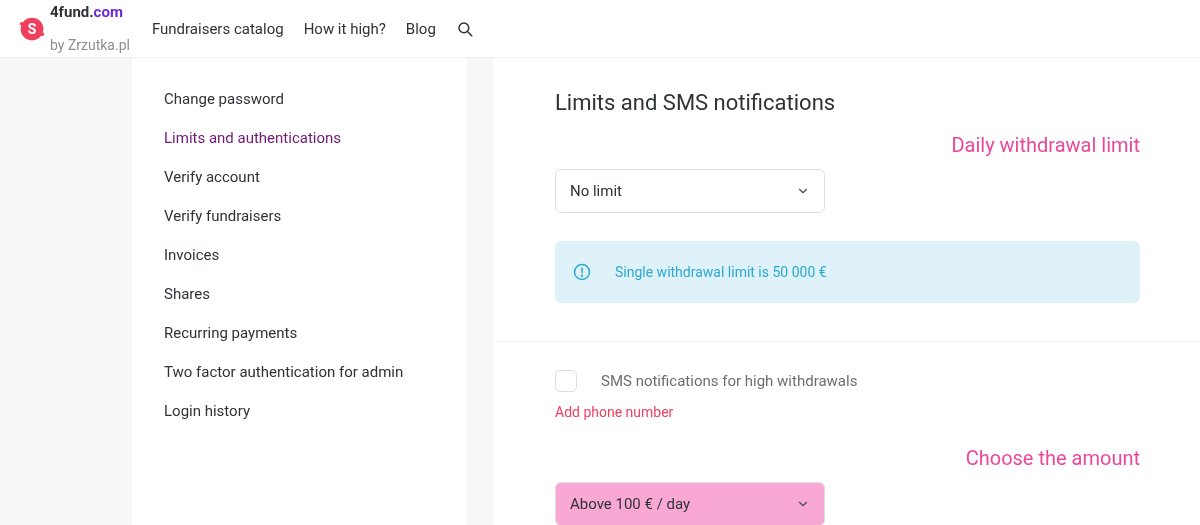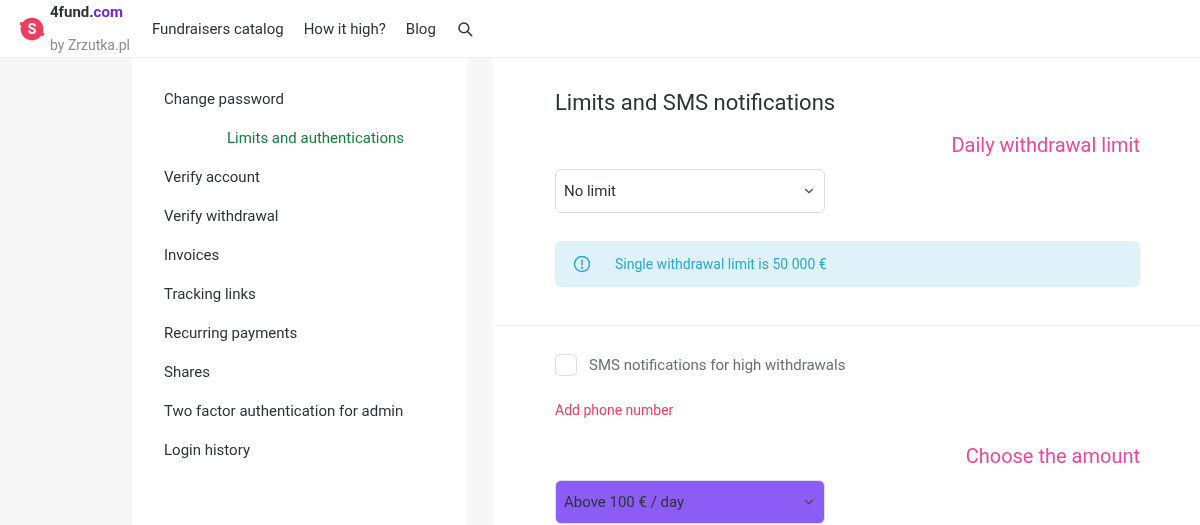--- a/index.html
+++ b/index.html
@@ -81,22 +81,21 @@
       padding-top: 22px;
     }
     .sidebar-item {
       padding: 9px 0 9px 32px;
       font-size: 15px;
       color: #2e3338;
       cursor: pointer;
       line-height: 1.4;
     }
     .sidebar-item.active {
-      color: #15803d;
-      text-align: center;
+      color: #701a75;
     }
     .middle-gutter {
       width: 26px;
       background: #f7f7f8;
     }
     .main {
       flex: 1;
       background: #ffffff;
       padding: 32px 60px 0 62px;
     }
@@ -113,41 +112,41 @@
       text-align: right;
     }
     .select {
       width: 270px;
       height: 44px;
       border: 1px solid #dcdee1;
       border-radius: 6px;
       display: flex;
       align-items: center;
       justify-content: space-between;
-      padding: 0 8px;
+      padding: 0 14px;
       font-size: 15px;
       color: #2e3338;
       cursor: pointer;
       background: #ffffff;
     }
     .select.disabled {
-      background: #8b5cf6;
+      background: #f9a8d4;
       color: #2e3338;
       gap: 36px;
     }
     .chevron {
       width: 14px;
       height: 14px;
       stroke: #444b53;
     }
     .info-box {
       margin-top: 28px;
       background: #e0f2f9;
       border-radius: 6px;
-      height: 46px;
+      height: 62px;
       display: flex;
       align-items: center;
       padding: 0 18px;
       gap: 24px;
     }
     .info-icon {
       width: 18px;
       height: 18px;
       stroke: #2aa9d2;
     }
@@ -156,22 +155,22 @@
       color: #2aa9d2;
     }
     .divider {
       border: none;
       border-top: 1px solid #eeeeee;
       margin: 38px -60px 28px -62px;
     }
     .checkbox-row {
       display: flex;
       align-items: center;
-      gap: 12px;
-      margin-bottom: 24px;
+      gap: 24px;
+      margin-bottom: 10px;
     }
     .checkbox {
       width: 22px;
       height: 22px;
       border: 1px solid #dcdee1;
       border-radius: 5px;
       cursor: pointer;
       background: #ffffff;
     }
     .checkbox-label {
@@ -215,25 +214,24 @@
   </div>
 </div>
 
 <div class="content">
   <div class="left-gutter"></div>
 
   <div class="sidebar">
     <div class="sidebar-item">Change password</div>
     <div class="sidebar-item active">Limits and authentications</div>
     <div class="sidebar-item">Verify account</div>
-    <div class="sidebar-item">Verify withdrawal</div>
+    <div class="sidebar-item">Verify fundraisers</div>
     <div class="sidebar-item">Invoices</div>
-    <div class="sidebar-item">Tracking links</div>
+    <div class="sidebar-item">Shares</div>
     <div class="sidebar-item">Recurring payments</div>
-    <div class="sidebar-item">Shares</div>
     <div class="sidebar-item">Two factor authentication for admin</div>
     <div class="sidebar-item">Login history</div>
   </div>
 
   <div class="middle-gutter"></div>
 
   <div class="main">
     <h1 class="main-title">Limits and SMS notifications</h1>
 
     <div class="field-label">Daily withdrawal limit</div>

